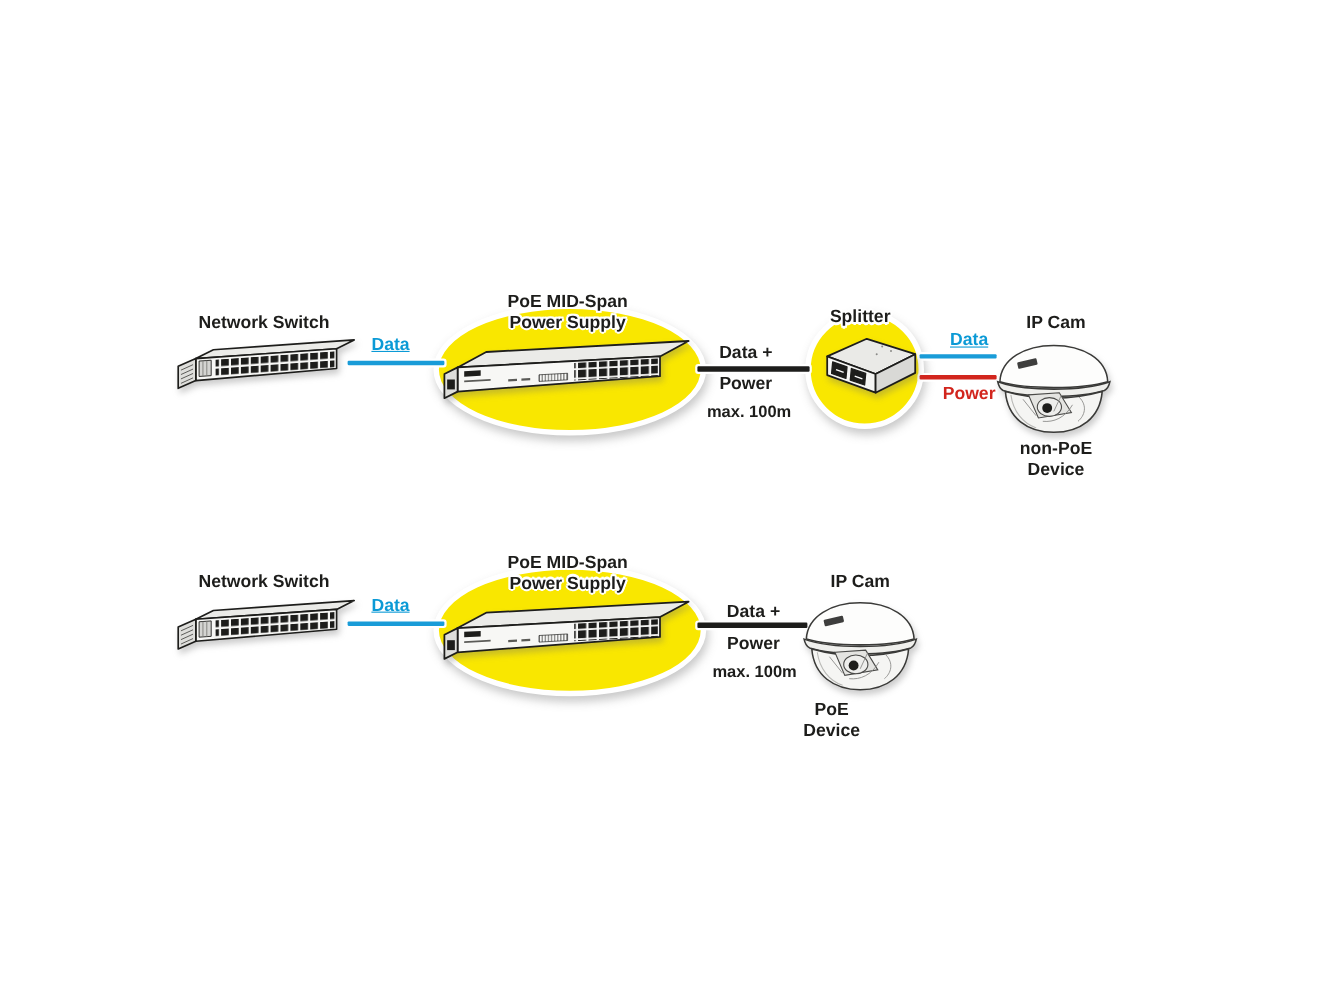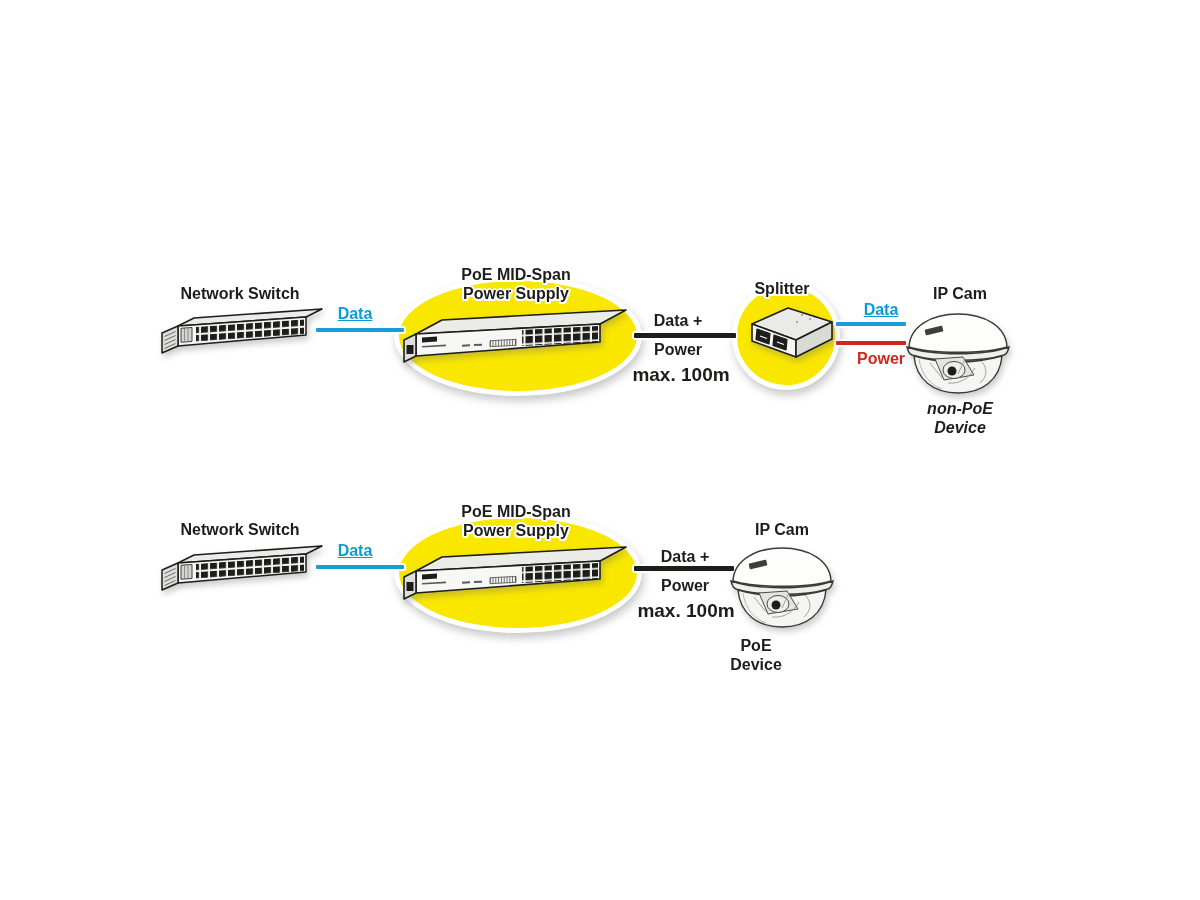--- a/index.html
+++ b/index.html
@@ -3,21 +3,21 @@
 <meta charset="utf-8">
 <style>
   html,body{margin:0;padding:0;background:#fff;}
   .canvas{position:relative;width:1200px;height:900px;background:#fff;overflow:hidden;
           font-family:"Liberation Sans",sans-serif;}
   .lbl{position:absolute;font-weight:bold;font-size:16px;line-height:19px;color:#1d1d1b;
        text-align:center;white-space:nowrap;z-index:4;
        text-shadow:-1.5px -1.5px 0 #fff,1.5px -1.5px 0 #fff,-1.5px 1.5px 0 #fff,1.5px 1.5px 0 #fff,
                    0 -2px 0 #fff,0 2px 0 #fff,-2px 0 0 #fff,2px 0 0 #fff;}
   .lbl span{display:block;}
-  .sm{font-size:19px;line-height:16px;}
+  .sm{font-size:15px;line-height:16px;}
   .blue{color:#0b9ad6;text-decoration:underline;}
   .red{color:#d2251d;}
   .hl{position:absolute;background:#f9e700;border:5px solid #fff;border-radius:50%;z-index:1;
       box-shadow:2px 5px 9px rgba(110,110,110,.38);}
   .wire{position:absolute;z-index:2;box-shadow:0 0 0 2px #fff;border-radius:1px;}
   .wire-blue{background:#199cd8;height:4px;}
   .wire-black{background:#1d1d1b;height:5px;}
   .wire-red{background:#d2251d;height:4px;}
   .dev{position:absolute;z-index:3;filter:drop-shadow(2px 4px 3px rgba(110,110,110,.35));}
 </style>
@@ -144,21 +144,21 @@
     <span>PoE MID-Span</span>
     <span>Power Supply</span>
   </div>
   <div class="lbl" style="left:628px;top:311px;width:100px;">Data +</div>
   <div class="lbl" style="left:628px;top:340px;width:100px;">Power</div>
   <div class="lbl sm" style="left:629px;top:367px;width:104px;">max. 100m</div>
   <div class="lbl" style="left:732px;top:279px;width:100px;">Splitter</div>
   <div class="lbl blue" style="left:846px;top:300px;width:70px;">Data</div>
   <div class="lbl red" style="left:840px;top:349px;width:82px;">Power</div>
   <div class="lbl" style="left:904px;top:284px;width:112px;">IP Cam</div>
-  <div class="lbl" style="left:904px;top:399px;width:112px;font-style:italic;">
+  <div class="lbl" style="left:904px;top:399px;width:112px;">
     <span>non-PoE</span>
     <span>Device</span>
   </div>
 
   <div class="hl" style="left:394px;top:513px;width:238px;height:110px;"></div>
 
   <div class="wire wire-blue" style="left:316px;top:565px;width:88px;"></div>
   <div class="wire wire-black" style="left:634px;top:566px;width:100px;"></div>
 
   <svg class="dev" style="left:156px;top:534px;" width="168" height="62">

